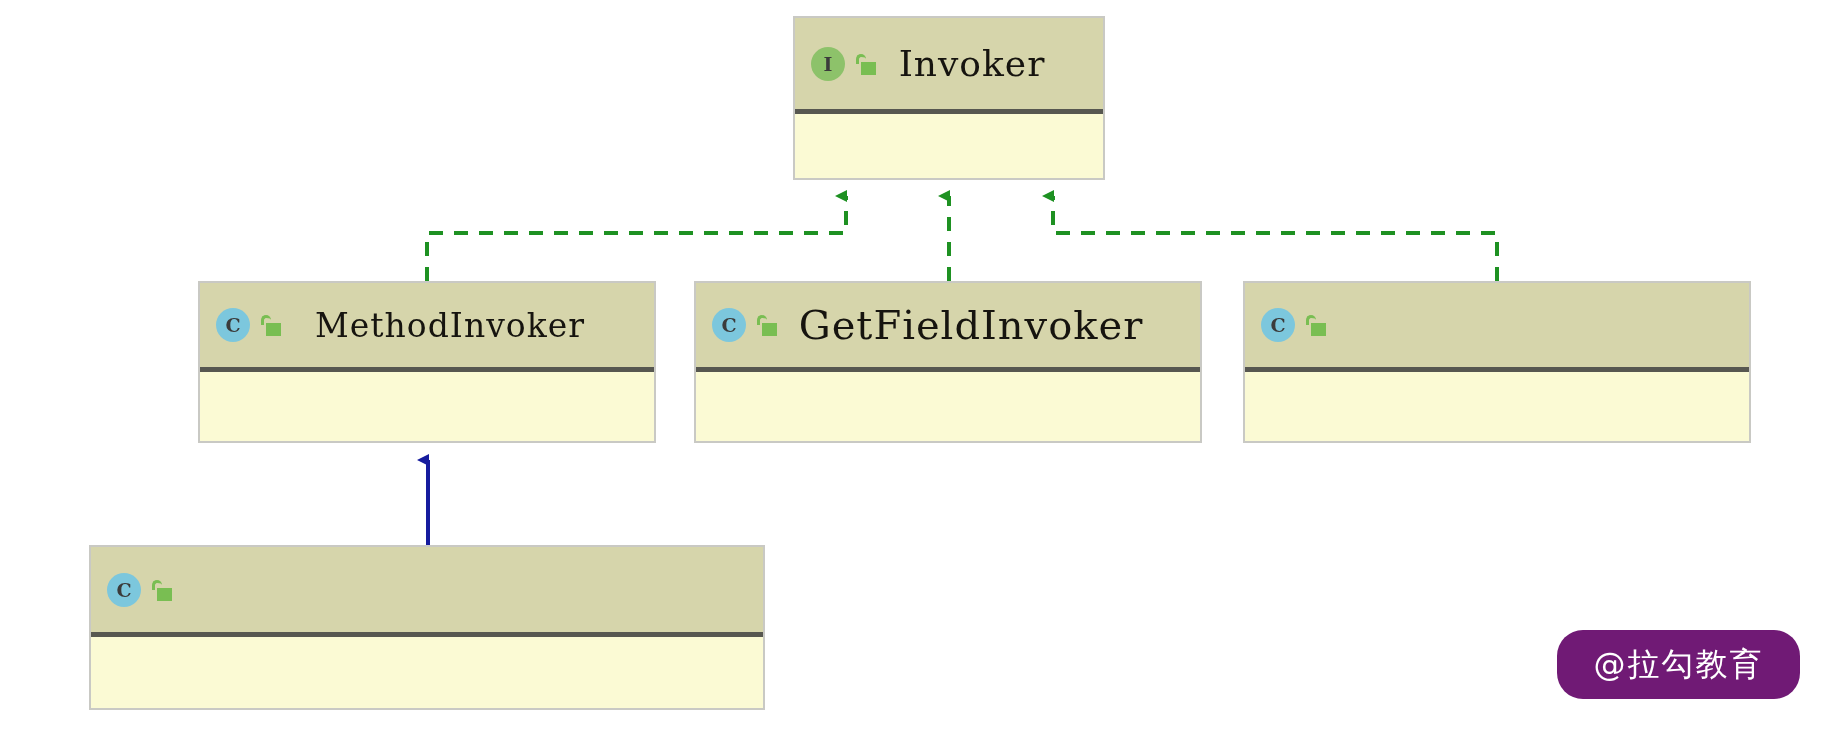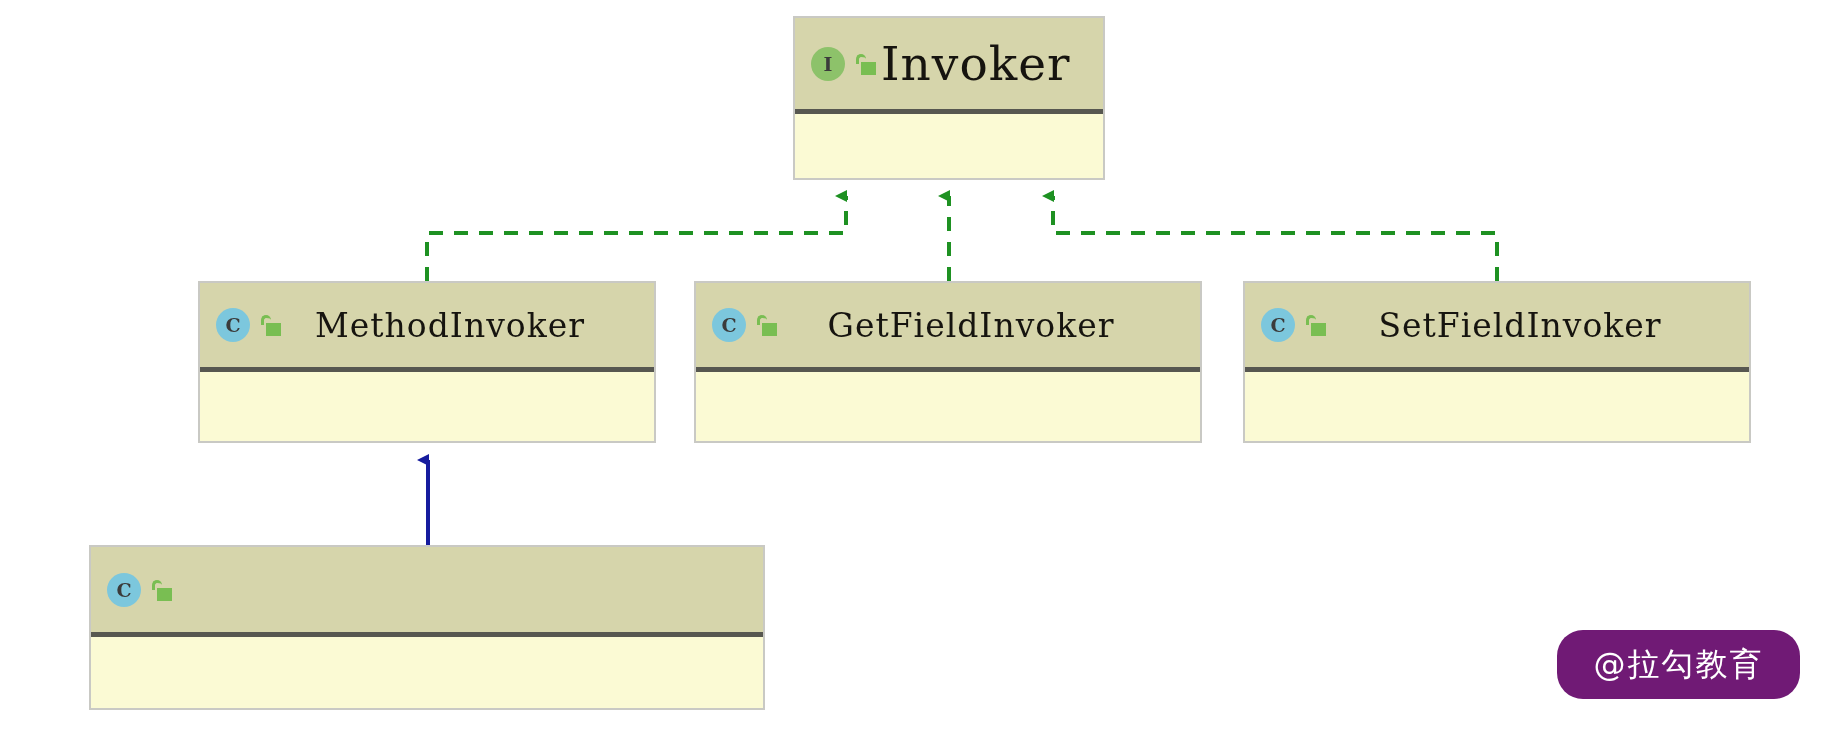--- a/index.html
+++ b/index.html
@@ -146,21 +146,21 @@
     <polyline points="428,545 428,460" fill="none" stroke="#161c9e" stroke-width="4" marker-end="url(#arrow-blue)"></polyline>
   </svg>
 
   <div class="uml-node" style="left:793px; top:16px; width:312px; height:164px;">
     <div class="uml-header" style="height:96px;">
       <span class="type-badge iface">I</span>
       <span class="lock-icon">
         <span class="lock-shackle"></span>
         <span class="lock-body"></span>
       </span>
-      <span class="uml-title" style="font-size:47px;text-align:center;">Invoker</span>
+      <span class="uml-title" style="font-size:36px;text-align:center;">Invoker</span>
     </div>
     <div class="uml-body"></div>
   </div>
 
   <div class="uml-node" style="left:198px; top:281px; width:458px; height:162px;">
     <div class="uml-header" style="height:89px;">
       <span class="type-badge klass">C</span>
       <span class="lock-icon">
         <span class="lock-shackle"></span>
         <span class="lock-body"></span>
@@ -170,33 +170,32 @@
     <div class="uml-body"></div>
   </div>
 
   <div class="uml-node" style="left:694px; top:281px; width:508px; height:162px;">
     <div class="uml-header" style="height:89px;">
       <span class="type-badge klass">C</span>
       <span class="lock-icon">
         <span class="lock-shackle"></span>
         <span class="lock-body"></span>
       </span>
-      <span class="uml-title" style="font-size:33px;">GetFieldInvoker</span>
+      <span class="uml-title" style="font-size:40px;">GetFieldInvoker</span>
     </div>
     <div class="uml-body"></div>
   </div>
 
   <div class="uml-node" style="left:1243px; top:281px; width:508px; height:162px;">
     <div class="uml-header" style="height:89px;">
       <span class="type-badge klass">C</span>
       <span class="lock-icon">
         <span class="lock-shackle"></span>
         <span class="lock-body"></span>
       </span>
-      <span class="uml-title" style="font-size:33px;">SetFieldInvoker</span>
     </div>
     <div class="uml-body"></div>
   </div>
 
   <div class="uml-node" style="left:89px; top:545px; width:676px; height:165px;">
     <div class="uml-header" style="height:90px;">
       <span class="type-badge klass">C</span>
       <span class="lock-icon">
         <span class="lock-shackle"></span>
         <span class="lock-body"></span>

